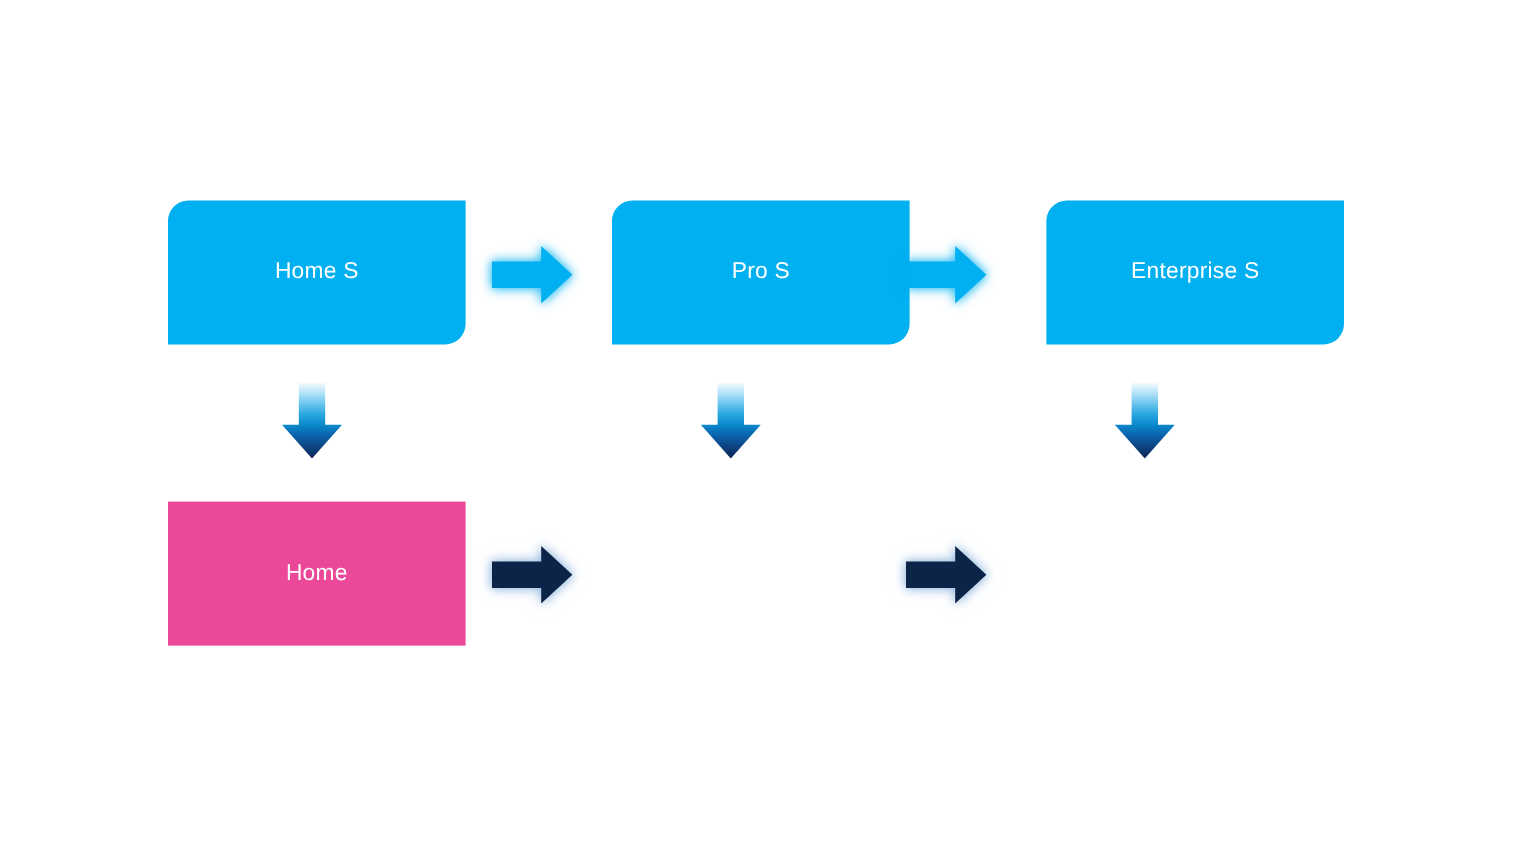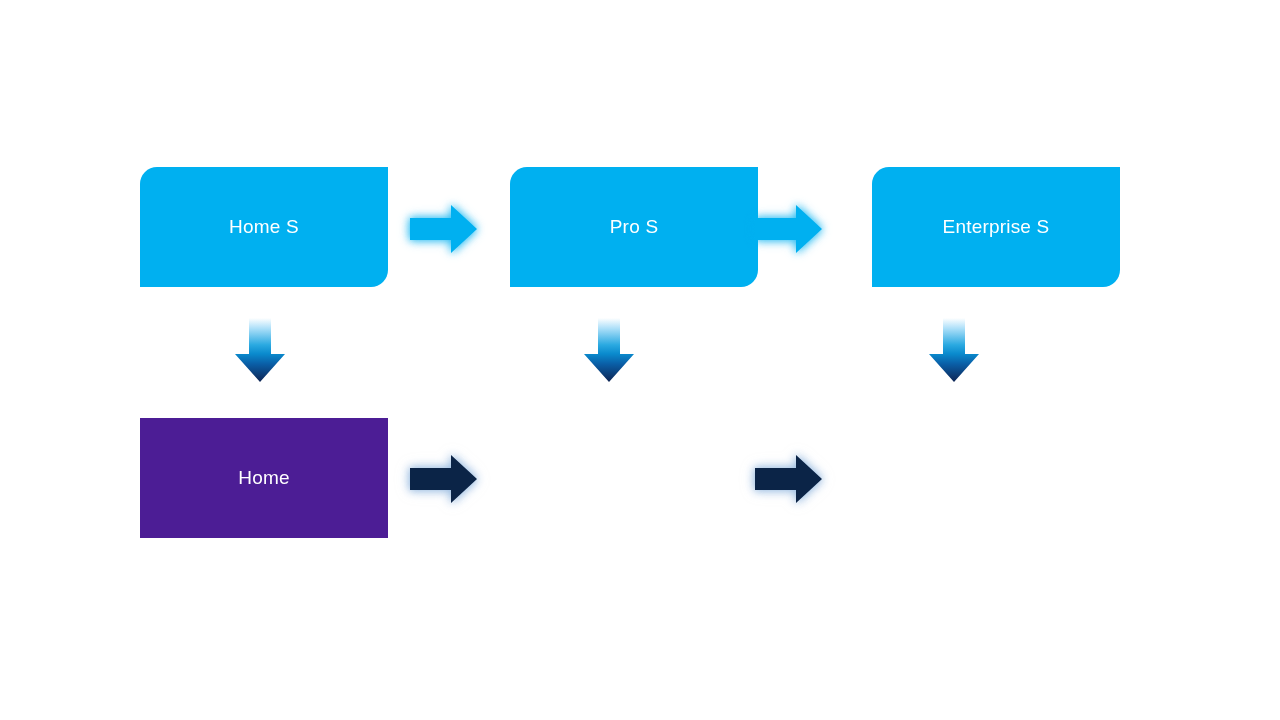--- a/index.html
+++ b/index.html
@@ -27,21 +27,21 @@
     font-size: 19px;
     letter-spacing: 0.2px;
   }
   .box-top {
     top: 167px;
     background: #00B0F0;
     border-radius: 17px 0 17px 0;
   }
   .box-bottom {
     top: 418px;
-    background: #4c1d95;
+    background: #ec4899;
     border-radius: 0;
     text-align: right;
   }
   .col1 { left: 140px; }
   .col2 { left: 510px; }
   .col3 { left: 830px; margin-left: 42px; }
 
   .h-arrow {
     position: absolute;
     width: 67px;

